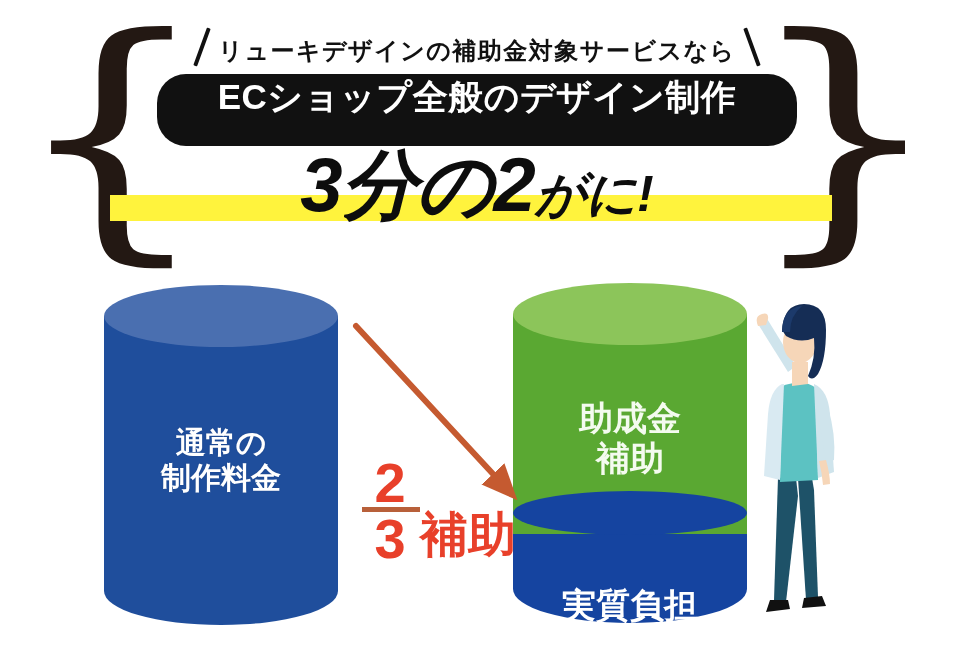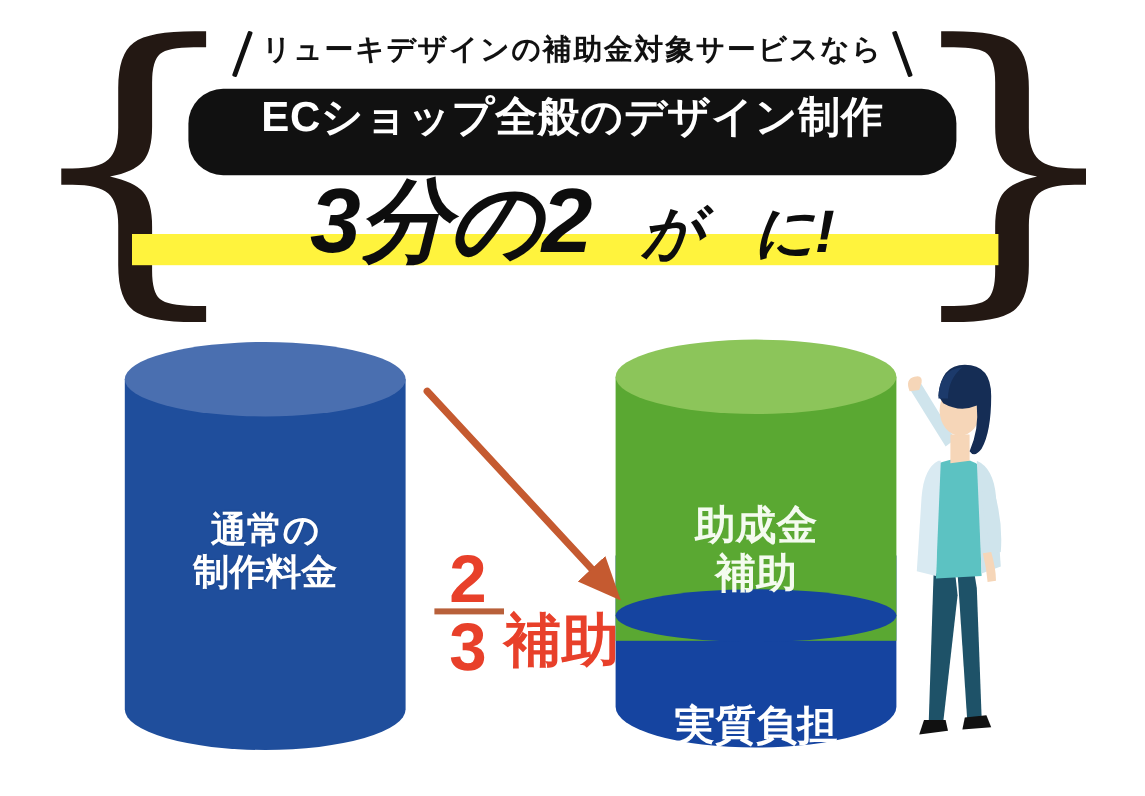--- a/index.html
+++ b/index.html
@@ -43,21 +43,21 @@
   }
 
   
   #kicker-row {
     position: absolute;
     left: 0;
     right: 0;
     top: 25px;
     height: 42px;
     display: flex;
-    align-items: flex-start;
+    align-items: flex-end;
     justify-content: center;
     gap: 14px;
   }
   .kicker-slash {
     width: 4px;
     height: 40px;
     background: #111111;
     border-radius: 1px;
   }
   #kicker-slash-left { transform: rotate(20deg); }
@@ -110,21 +110,20 @@
   #headline-row {
     position: absolute;
     left: 0;
     right: 0;
     top: 0;
     height: 86px;
     display: flex;
     align-items: baseline;
     justify-content: center;
     white-space: nowrap;
-    gap: 42px;
   }
   .hl-big {
     font-size: 76px;
     font-weight: bold;
     font-style: italic;
     color: #0d0d0d;
     line-height: 86px;
     letter-spacing: -1px;
   }
   .hl-sm {
@@ -191,21 +190,20 @@
   #label-normal {
     top: 140px;
     color: #ffffff;
     font-size: 30px;
     text-shadow: 0 0 2px rgba(0,0,0,.12);
   }
   #label-subsidy {
     top: 115px;
     color: #f4fbef;
     font-size: 34px;
-    margin-top: 20px;
   }
   #label-burden {
     top: 262px;
     color: #ffffff;
     font-size: 34px;
     margin-top: 40px;
   }
 
   
   #arrow-svg {

